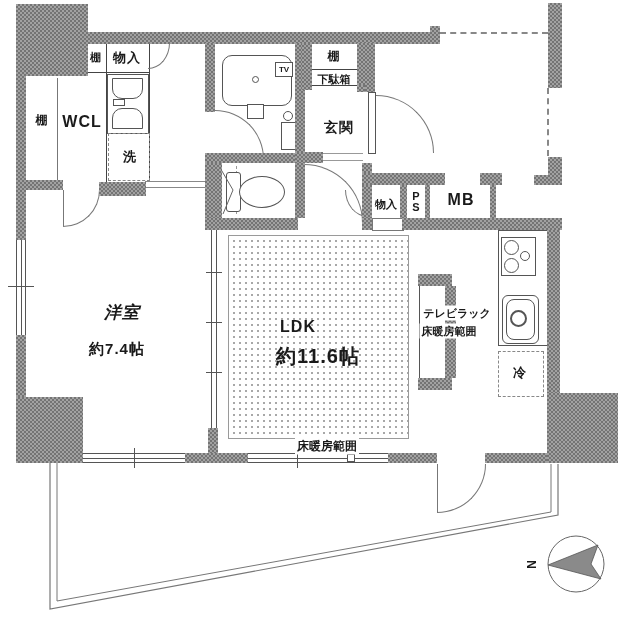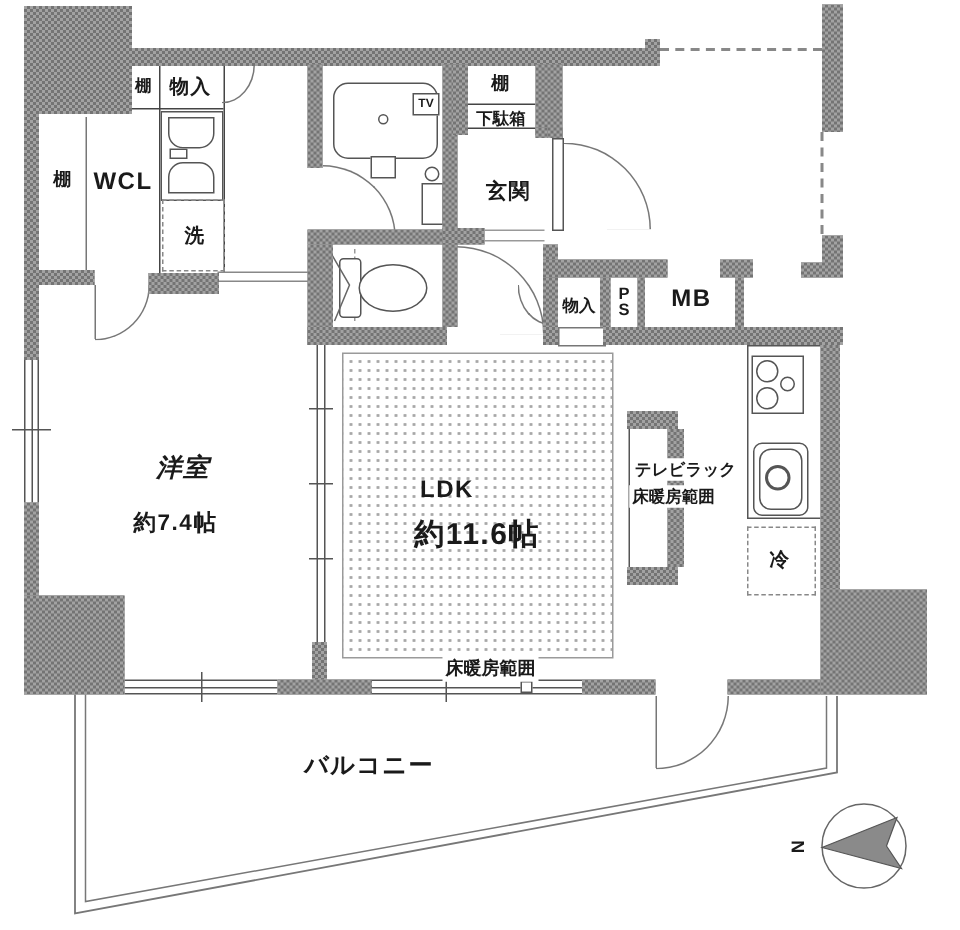--- a/index.html
+++ b/index.html
@@ -174,16 +174,15 @@
   </div>
   <div class="lbl" style="left:461px;top:200px;font-size:16px;">MB</div>
   <div class="lbl" style="left:122px;top:312px;font-size:17px;font-style:italic;">洋室</div>
   <div class="lbl" style="left:117px;top:349px;font-size:15px;">約7.4帖</div>
   <div class="lbl" style="left:298px;top:327px;font-size:16px;">LDK</div>
   <div class="lbl" style="left:318px;top:356px;font-size:20px;">約11.6帖</div>
   <div class="lbl bg" style="left:457px;top:313px;font-size:11px;letter-spacing:0;">テレビラック</div>
   <div class="lbl bg" style="left:449px;top:331px;font-size:11px;letter-spacing:0;">床暖房範囲</div>
   <div class="lbl" style="left:520px;top:373px;font-size:13px;">冷</div>
   <div class="lbl bg" style="left:327px;top:446px;font-size:12px;letter-spacing:0;">床暖房範囲</div>
-  <div class="lbl" style="left:246px;top:511px;font-size:16px;">バルコニー</div>
   <div class="lbl" style="left:532px;top:564px;font-size:12px;transform:translate(-50%,-50%) rotate(-90deg);">N</div>
 
 </div>
 
 </body></html>

